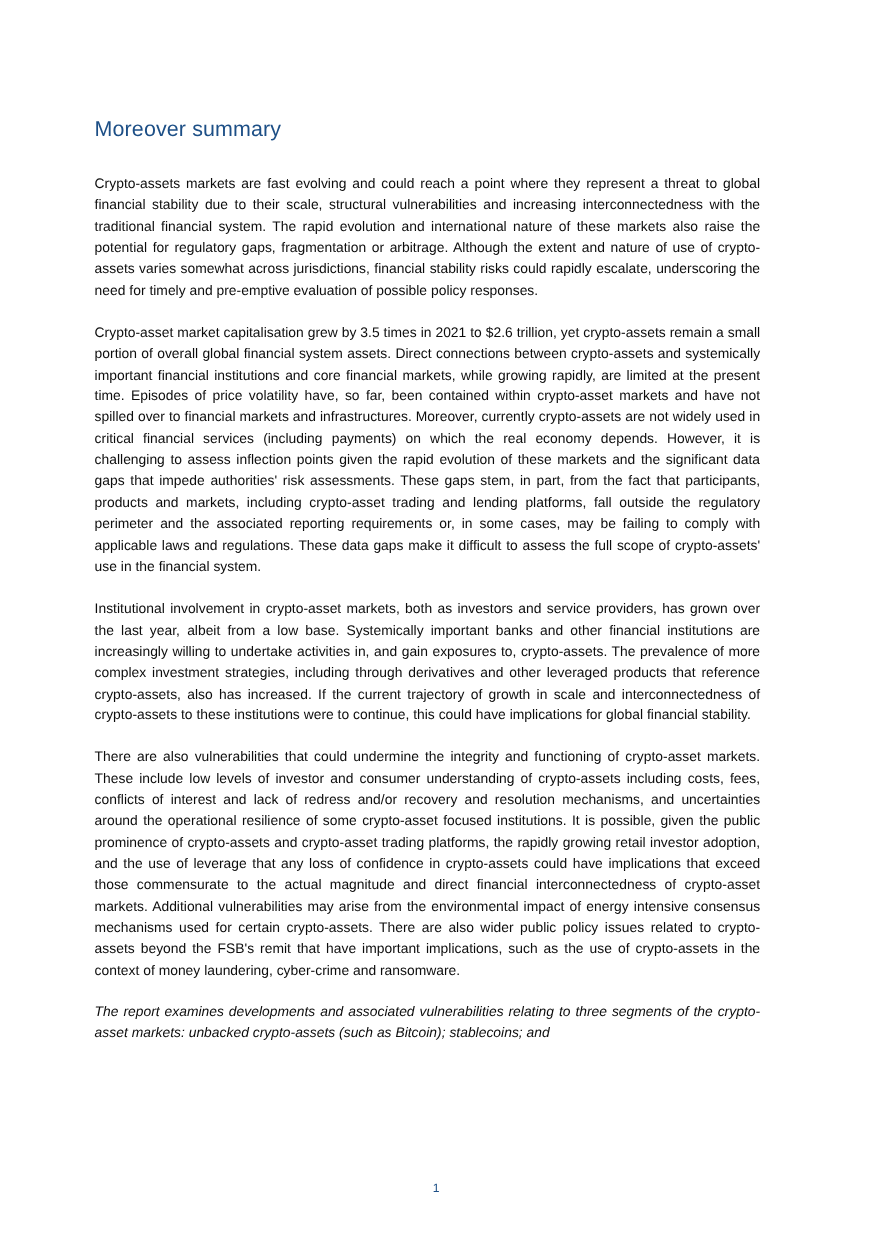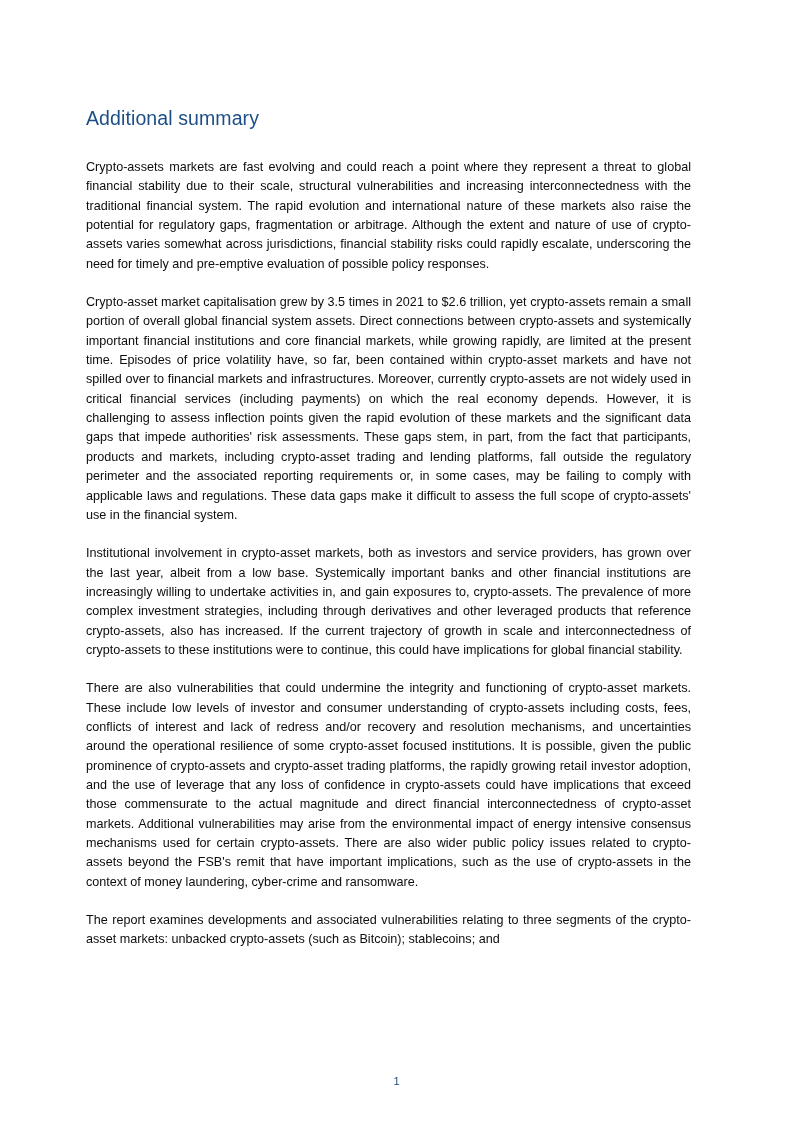--- a/index.html
+++ b/index.html
@@ -46,41 +46,42 @@
     font-size: 12.6px;
     line-height: 19.35px;
     color: #0c0c0c;
     text-align: justify;
     text-justify: inter-word;
     hyphens: none;
     letter-spacing: 0.01px;
   }
   p.body-para:last-child {
     margin-bottom: 0;
+    font-style: italic;
   }
   .page-number {
     position: absolute;
     left: 0;
     top: 1074px;
     width: 793px;
     text-align: center;
     font-family: "Liberation Sans", sans-serif;
     font-size: 11px;
     line-height: 14px;
     color: #1d4f86;
   }
 </style>
 </head>
 <body>
 
 <div class="page">
 
   <div class="content">
 
-    <h1 class="page-title">Additional summary</h1>
+    <h1 class="page-title">Moreover summary</h1>
 
     <p class="body-para">Crypto-assets markets are fast evolving and could reach a point where they represent a threat to global financial stability due to their scale, structural vulnerabilities and increasing interconnectedness with the traditional financial system. The rapid evolution and international nature of these markets also raise the potential for regulatory gaps, fragmentation or arbitrage. Although the extent and nature of use of crypto-assets varies somewhat across jurisdictions, financial stability risks could rapidly escalate, underscoring the need for timely and pre-emptive evaluation of possible policy responses.</p>
 
     <p class="body-para">Crypto-asset market capitalisation grew by 3.5 times in 2021 to $2.6 trillion, yet crypto-assets remain a small portion of overall global financial system assets. Direct connections between crypto-assets and systemically important financial institutions and core financial markets, while growing rapidly, are limited at the present time. Episodes of price volatility have, so far, been contained within crypto-asset markets and have not spilled over to financial markets and infrastructures. Moreover, currently crypto-assets are not widely used in critical financial services (including payments) on which the real economy depends. However, it is challenging to assess inflection points given the rapid evolution of these markets and the significant data gaps that impede authorities' risk assessments. These gaps stem, in part, from the fact that participants, products and markets, including crypto-asset trading and lending platforms, fall outside the regulatory perimeter and the associated reporting requirements or, in some cases, may be failing to comply with applicable laws and regulations. These data gaps make it difficult to assess the full scope of crypto-assets' use in the financial system.</p>
 
     <p class="body-para">Institutional involvement in crypto-asset markets, both as investors and service providers, has grown over the last year, albeit from a low base. Systemically important banks and other financial institutions are increasingly willing to undertake activities in, and gain exposures to, crypto-assets. The prevalence of more complex investment strategies, including through derivatives and other leveraged products that reference crypto-assets, also has increased. If the current trajectory of growth in scale and interconnectedness of crypto-assets to these institutions were to continue, this could have implications for global financial stability.</p>
 
     <p class="body-para">There are also vulnerabilities that could undermine the integrity and functioning of crypto-asset markets. These include low levels of investor and consumer understanding of crypto-assets including costs, fees, conflicts of interest and lack of redress and/or recovery and resolution mechanisms, and uncertainties around the operational resilience of some crypto-asset focused institutions. It is possible, given the public prominence of crypto-assets and crypto-asset trading platforms, the rapidly growing retail investor adoption, and the use of leverage that any loss of confidence in crypto-assets could have implications that exceed those commensurate to the actual magnitude and direct financial interconnectedness of crypto-asset markets. Additional vulnerabilities may arise from the environmental impact of energy intensive consensus mechanisms used for certain crypto-assets. There are also wider public policy issues related to crypto-assets beyond the FSB's remit that have important implications, such as the use of crypto-assets in the context of money laundering, cyber-crime and ransomware.</p>
 
     <p class="body-para">The report examines developments and associated vulnerabilities relating to three segments of the crypto-asset markets: unbacked crypto-assets (such as Bitcoin); stablecoins; and</p>

